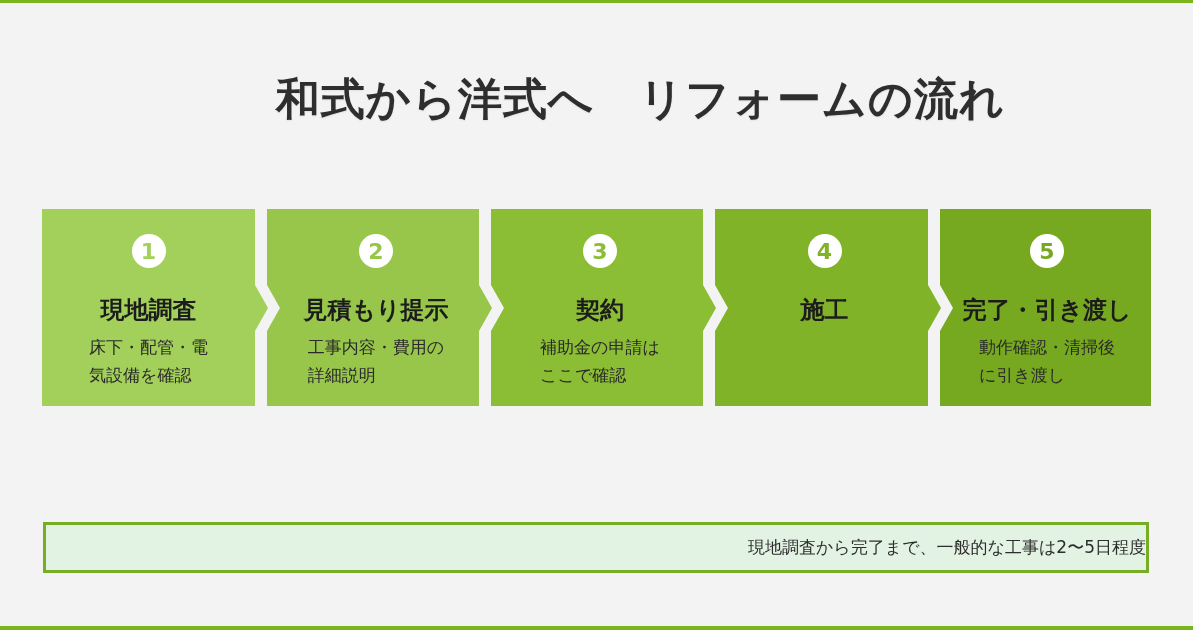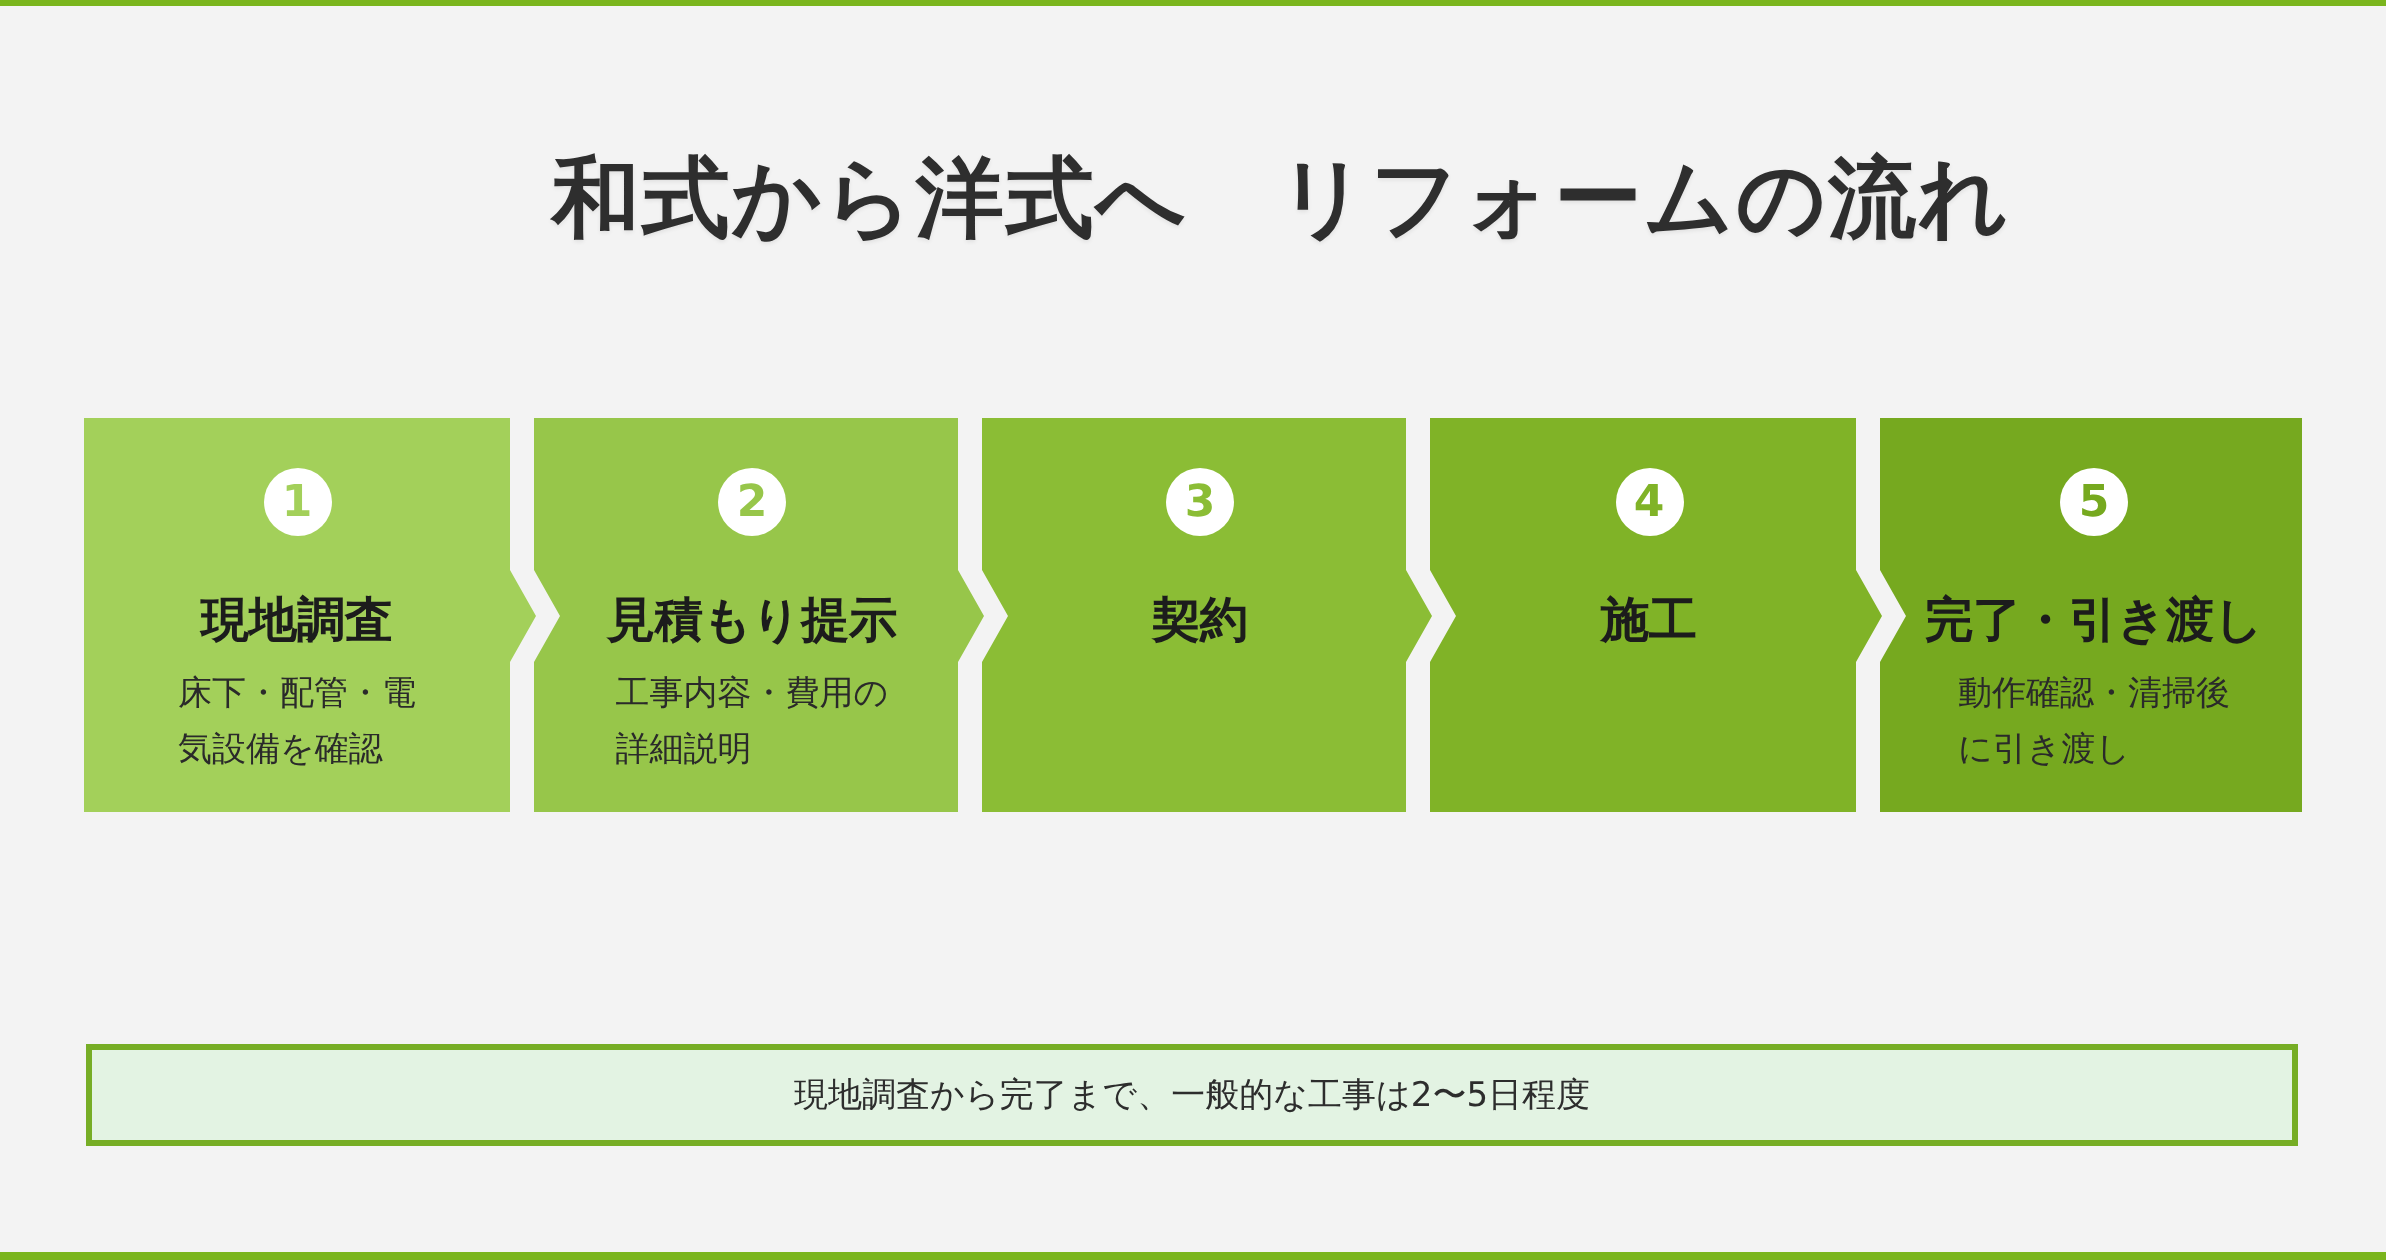--- a/index.html
+++ b/index.html
@@ -29,21 +29,21 @@
   .step-title {
     margin-top:26px; font-size:24px; font-weight:bold; color:#1c1c1c; white-space:nowrap;
   }
   .step-desc {
     margin-top:7px; font-size:17px; color:#2a2a2a; text-align:left; line-height:28px;
     white-space:pre-line;
   }
   .banner {
     position:absolute; left:43px; top:522px; width:1106px; height:51px;
     box-sizing:border-box; border:3px solid #76ad25; background:#e3f3e3;
-    display:flex; align-items:center; justify-content:center;
+    display:flex; align-items:center; justify-content:flex-end;
     font-size:17px; color:#2d2d2d;
   }
 </style>
 </head>
 <body>
 
 <div class="topbar"></div>
 
 <div class="title">和式から洋式へ　リフォームの流れ</div>
 
@@ -76,20 +76,22 @@
   <div class="step-title">見積もり提示</div>
   <div class="step-desc">工事内容・費用の
 詳細説明</div>
 </div>
 
 <div class="step" style="left:494px;width:212px;">
   <div class="badge" style="color:#8bbd35;">
       <span>3</span>
     </div>
   <div class="step-title">契約</div>
+  <div class="step-desc">補助金の申請は
+ここで確認</div>
 </div>
 
 <div class="step" style="left:718px;width:213px;">
   <div class="badge" style="color:#80b327;">
       <span>4</span>
     </div>
   <div class="step-title">施工</div>
 </div>
 
 <div class="step" style="left:943px;width:208px;">

